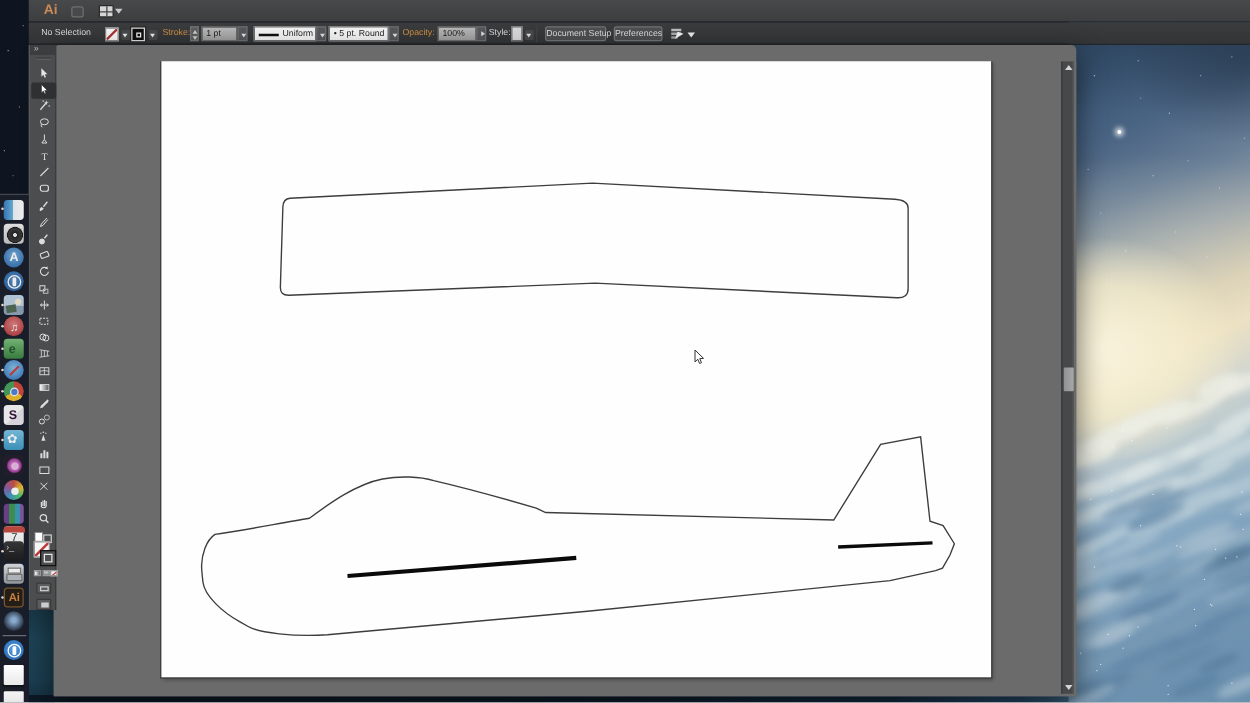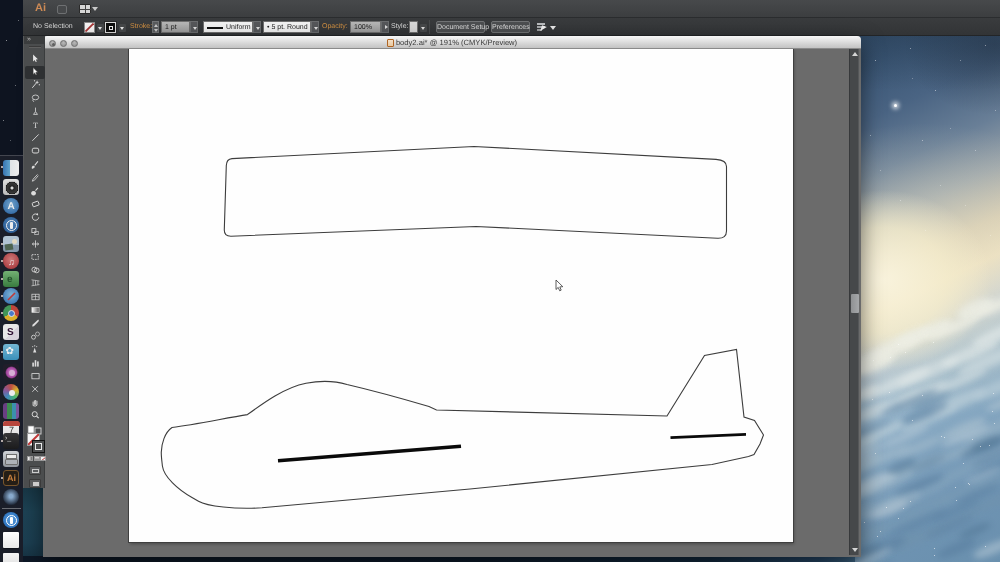--- a/index.html
+++ b/index.html
@@ -300,28 +300,20 @@
         <line x1="670.5" y1="437.6" x2="746" y2="434.3" stroke="#0a0a0a" stroke-width="2.8"></line>
 
         <path d="M 556,280 L 556,289.5 L 558.2,287.4 L 559.7,290.8 L 561.2,290.1 L 559.8,286.9 L 562.8,286.7 Z" fill="#fff" stroke="#333" stroke-width="0.8"></path>
       </svg>
       <div id="vscroll">
         <div class="sarrow" style="top:3px;border-bottom:4.5px solid #d5d5d5;"></div>
         <div id="vthumb"></div>
         <div class="sarrow" style="bottom:3px;border-top:4.5px solid #d5d5d5;"></div>
       </div>
     </div>
-    <div id="titlebar">
-      <div class="tl" style="left:6px;">
-          <div style="position:absolute;left:2px;top:2px;width:3px;height:3px;border-radius:50%;background:#606060;"></div>
-        </div>
-      <div class="tl" style="left:17px;"></div>
-      <div class="tl" style="left:28px;"></div>
-      <div id="title"><span style="display:inline-block;width:7px;height:8px;background:linear-gradient(#f4e0c8,#e8c9a0);border:1px solid #b06524;border-radius:1px;vertical-align:-1.5px;margin-right:2px;box-sizing:border-box;"></span>body2.ai* @ 191% (CMYK/Preview)</div>
-    </div>
   </div>
 
   <div id="tools">
     <div class="hdr">»</div>
     <div style="position:absolute;left:5px;top:10px;width:12px;height:2px;border-top:1px solid #3a3a3a;border-bottom:1px solid #5f5f5f;"></div>
 <div class="tool" style="top:17.0px;"><svg width="15" height="12" viewBox="0.5 0 17 15">
           <path d="M6,2 L6,10.5 L8,8.6 L9.3,11.4 L10.6,10.8 L9.4,8.1 L12,7.9 Z" fill="#e6e6e6"></path>
         </svg></div>
 <div class="tool" style="top:30.2px;background:#2e3032;border-radius:2px;"><svg width="15" height="12" viewBox="0.5 0 17 15">
           <path d="M6,2 L6,10.5 L8,8.6 L9.3,11.4 L10.6,10.8 L9.4,8.1 L12,7.9 Z" fill="#fff" stroke="#333" stroke-width="0.7"></path>

